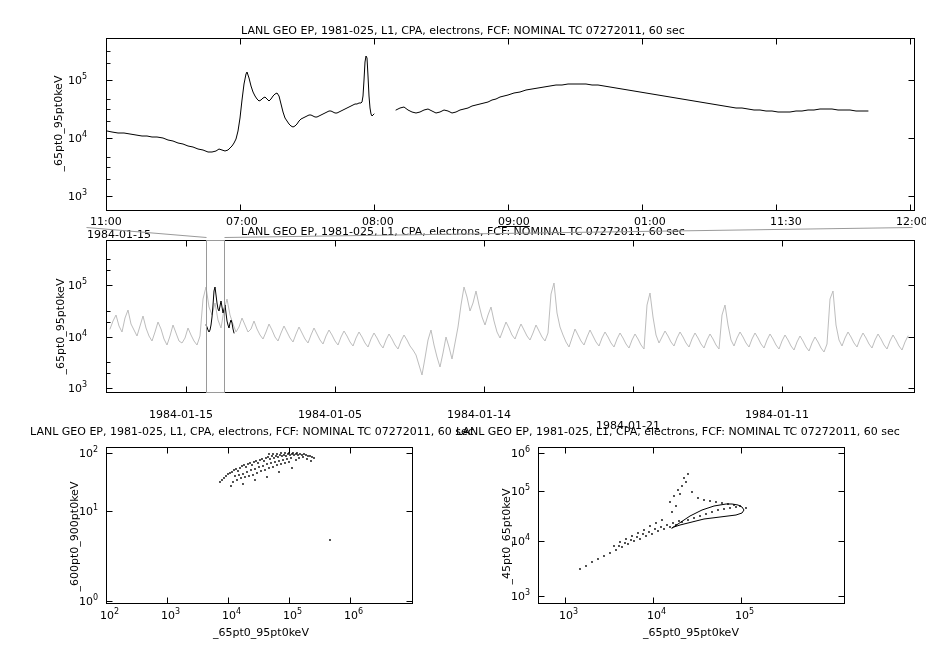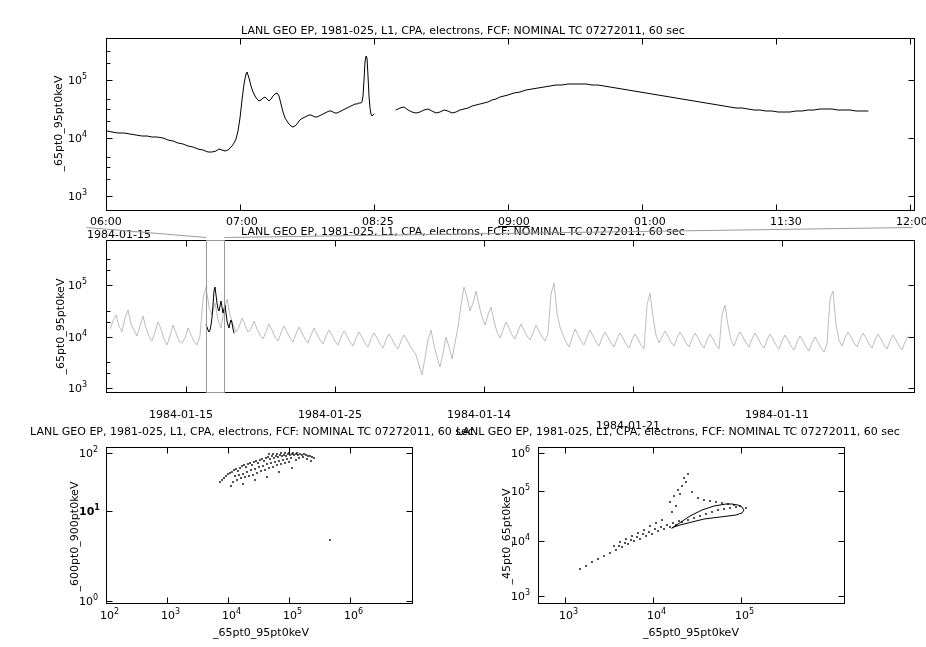--- a/index.html
+++ b/index.html
@@ -88,23 +88,23 @@
 
 <div class="panel" style="left:0;top:0;width:926px;height:230px;">
   <div class="panel-title" style="left:106px;top:24px;width:714px;">LANL GEO EP, 1981-025, L1, CPA, electrons, FCF: NOMINAL TC 07272011, 60 sec</div>
 
   <div class="axis-label-y" style="left:-2px;top:117px;width:120px;text-align:center;transform:rotate(-90deg);">_65pt0_95pt0keV</div>
 
   <div class="tick-label" style="left:68px;top:72px;">10<sup style="font-size:8px;">5</sup></div>
   <div class="tick-label" style="left:68px;top:130px;">10<sup style="font-size:8px;">4</sup></div>
   <div class="tick-label" style="left:68px;top:188px;">10<sup style="font-size:8px;">3</sup></div>
 
-  <div class="tick-label" style="left:90px;top:215px;">06:00</div>
+  <div class="tick-label" style="left:90px;top:215px;">11:00</div>
   <div class="tick-label" style="left:226px;top:215px;">07:00</div>
-  <div class="tick-label" style="left:362px;top:215px;">08:25</div>
+  <div class="tick-label" style="left:362px;top:215px;">08:00</div>
   <div class="tick-label" style="left:498px;top:215px;text-decoration:underline;">09:00</div>
   <div class="tick-label" style="left:634px;top:215px;">01:00</div>
   <div class="tick-label" style="left:770px;top:215px;">11:30</div>
   <div class="tick-label" style="left:896px;top:215px;">12:00</div>
 
   <div class="tick-label" style="left:87px;top:228px;">1984-01-15</div>
 
   <svg width="926" height="230" style="position:absolute;left:0;top:0;">
 
     <rect class="plotframe" x="106.5" y="38.5" width="808" height="172"></rect>
@@ -155,21 +155,21 @@
 <div class="panel" style="left:0;top:225px;width:926px;height:195px;">
   <div class="panel-title" style="left:106px;top:0px;width:714px;">LANL GEO EP, 1981-025, L1, CPA, electrons, FCF: NOMINAL TC 07272011, 60 sec</div>
 
   <div class="axis-label-y" style="left:-5px;top:95px;width:130px;text-align:center;transform:rotate(-90deg);">_65pt0_95pt0keV</div>
 
   <div class="tick-label" style="left:68px;top:52px;">10<sup style="font-size:8px;">5</sup></div>
   <div class="tick-label" style="left:68px;top:104px;">10<sup style="font-size:8px;">4</sup></div>
   <div class="tick-label" style="left:68px;top:155px;">10<sup style="font-size:8px;">3</sup></div>
 
   <div class="tick-label" style="left:149px;top:183px;">1984-01-15</div>
-  <div class="tick-label" style="left:298px;top:183px;">1984-01-25</div>
+  <div class="tick-label" style="left:298px;top:183px;">1984-01-05</div>
   <div class="tick-label" style="left:447px;top:183px;">1984-01-14</div>
   <div class="tick-label" style="left:596px;top:194px;">1984-01-21</div>
   <div class="tick-label" style="left:745px;top:183px;">1984-01-11</div>
 
   <svg width="926" height="195" style="position:absolute;left:0;top:0;">
 
     <line class="connector" x1="206.5" y1="12.5" x2="86.5" y2="2.5"></line>
     <line class="connector" x1="224.5" y1="12.5" x2="912.5" y2="2.5"></line>
 
     <rect class="plotframe" x="106.5" y="15.5" width="808" height="152"></rect>
@@ -213,21 +213,21 @@
 </div>
 
 <div class="panel" style="left:0;top:420px;width:470px;height:227px;">
   <div class="panel-title" style="left:30px;top:5px;width:440px;text-align:left;">LANL GEO EP, 1981-025, L1, CPA, electrons, FCF: NOMINAL TC 07272011, 60 sec</div>
 
   <div class="axis-label-y" style="left:-1px;top:110px;width:150px;text-align:center;transform:rotate(-90deg);">_600pt0_900pt0keV</div>
 
   <div class="axis-label-x" style="left:106px;top:206px;width:310px;">_65pt0_95pt0keV</div>
 
   <div class="tick-label" style="left:79px;top:25px;">10<sup style="font-size:8px;">2</sup></div>
-  <div class="tick-label" style="left:79px;top:83px;font-weight:bold;">10<sup style="font-size:8px;">1</sup></div>
+  <div class="tick-label" style="left:79px;top:83px;">10<sup style="font-size:8px;">1</sup></div>
   <div class="tick-label" style="left:79px;top:173px;">10<sup style="font-size:8px;">0</sup></div>
 
   <div class="tick-label" style="left:100px;top:187px;">10<sup style="font-size:8px;">2</sup></div>
   <div class="tick-label" style="left:161px;top:187px;">10<sup style="font-size:8px;">3</sup></div>
   <div class="tick-label" style="left:222px;top:187px;">10<sup style="font-size:8px;">4</sup></div>
   <div class="tick-label" style="left:283px;top:187px;">10<sup style="font-size:8px;">5</sup></div>
   <div class="tick-label" style="left:344px;top:187px;">10<sup style="font-size:8px;">6</sup></div>
 
   <svg width="470" height="227" style="position:absolute;left:0;top:0;">
     <rect class="plotframe" x="106.5" y="27.5" width="306" height="156"></rect>

